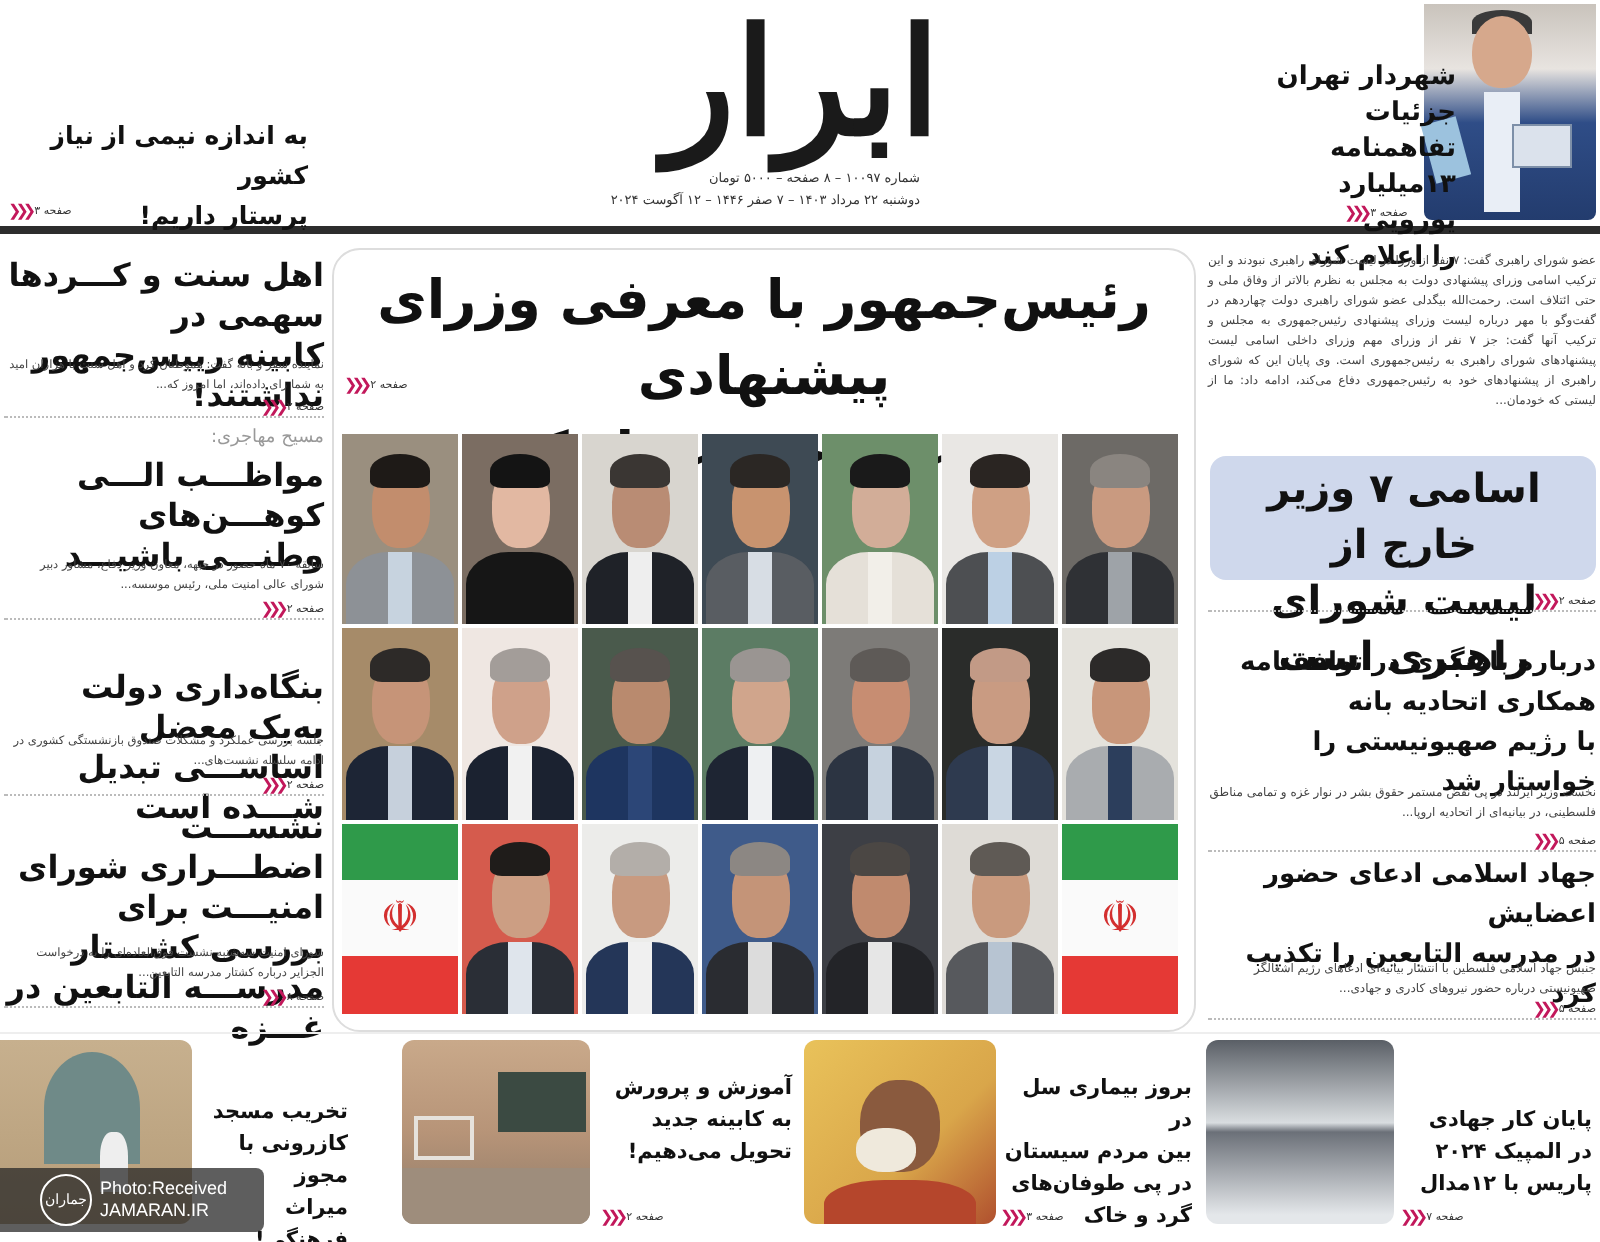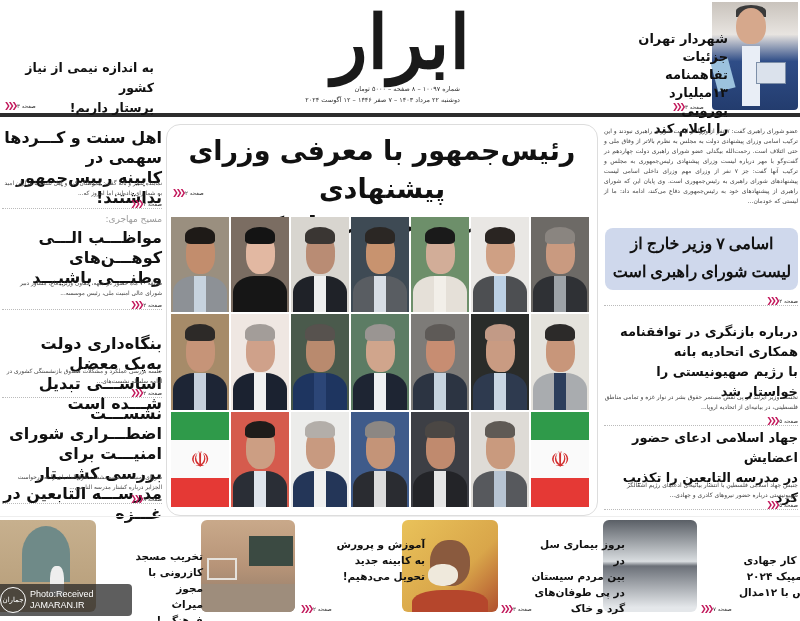--- a/index.html
+++ b/index.html
@@ -40,39 +40,39 @@
   .cell .body { position: absolute; left: 4%; top: 62%; width: 92%; height: 42%; border-radius: 40% 40% 0 0; }
   .cell .collar { position: absolute; left: 40%; top: 62%; width: 20%; height: 38%; }
   .flag { display: flex; flex-direction: column; }
   .flag .g { height: 30%; background: #2f9a4a; }
   .flag .w { height: 40%; background: #fafafa; position: relative; display: flex; align-items: center; justify-content: center; color: #d32f2f; font-size: 22px; font-weight: bold; }
   .flag .r { height: 30%; background: #e53935; }
 
   
   .rc-body { left: 604px; top: 126px; width: 194px; font-size: 6px; line-height: 10px; color: #444; text-align: justify; }
   .rc-box { left: 605px; top: 228px; width: 193px; height: 62px; background: #cfd8ec; border-radius: 8px; }
-  .rc-box-headline { left: 608px; top: 230px; width: 188px; font-size: 16px; font-weight: bold; line-height: 28px; text-align: center; font-family: Liberation Serif, serif; }
+  .rc-box-headline { left: 608px; top: 230px; width: 188px; font-size: 20px; font-weight: bold; line-height: 28px; text-align: center; }
   .rc-h2 { left: 604px; top: 322px; width: 194px; font-size: 13px; font-weight: bold; line-height: 20px; text-align: right; }
   .rc-p2 { left: 604px; top: 392px; width: 194px; font-size: 6px; line-height: 10px; color: #444; text-align: right; }
   .rc-h3 { left: 604px; top: 428px; width: 194px; font-size: 13px; font-weight: bold; line-height: 20px; text-align: right; }
   .rc-p3 { left: 604px; top: 480px; width: 194px; font-size: 6px; line-height: 10px; color: #444; text-align: right; }
 
   .dotted { border-bottom: 1px dotted #bbb; }
 
   
   .lc-h { width: 160px; left: 2px; font-size: 16px; font-weight: bold; line-height: 20px; text-align: right; }
   .lc-p { width: 160px; left: 2px; font-size: 5.8px; line-height: 10px; color: #444; text-align: right; }
   .lc-kicker { left: 2px; width: 160px; font-size: 9px; color: #999; text-align: right; }
 
   
   .bottom-rule { left: 0; top: 516px; width: 800px; height: 1px; background: #eee; }
   .bimg { border-radius: 6px; overflow: hidden; position: absolute; }
-  .bh { font-size: 10.5px; font-weight: bold; line-height: 16px; text-align: right; position: absolute; margin-left: 29px; }
-
-  .watermark { left: 0; top: 584px; width: 132px; height: 32px; background: rgba(40,40,40,0.75); border-radius: 0 4px 4px 0; color: #fff; font-family: "Liberation Sans", sans-serif; direction: ltr; display: flex; align-items: center; gap: 4px; padding-left: 0; }
+  .bh { font-size: 10.5px; font-weight: bold; line-height: 16px; text-align: right; position: absolute; }
+
+  .watermark { left: 0; top: 584px; width: 132px; height: 32px; background: rgba(40,40,40,0.75); border-radius: 0 4px 4px 0; color: #fff; font-family: "Liberation Sans", sans-serif; direction: ltr; display: flex; align-items: center; gap: 4px; padding-left: 20px; }
   .watermark .logo { width: 26px; height: 26px; border-radius: 50%; border: 1.5px solid #fff; display: flex; align-items: center; justify-content: center; font-size: 7px; }
   .watermark .txt { font-size: 9px; line-height: 11px; }
 </style>
 </head>
 <body>
 
 <div class="abs masthead-logo">ابرار</div>
 <div class="abs masthead-info">
   <div>شماره ۱۰۰۹۷ – ۸ صفحه – ۵۰۰۰ تومان</div>
   <div>دوشنبه ۲۲ مرداد ۱۴۰۳ – ۷ صفر ۱۴۴۶ – ۱۲ آگوست ۲۰۲۴</div>

